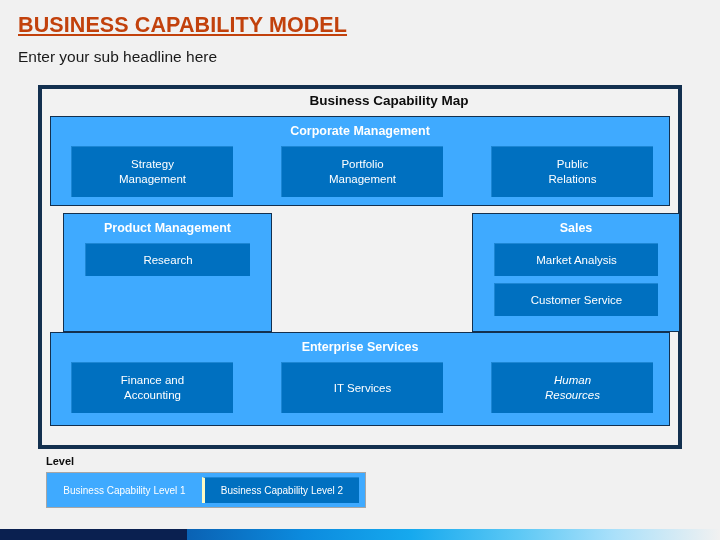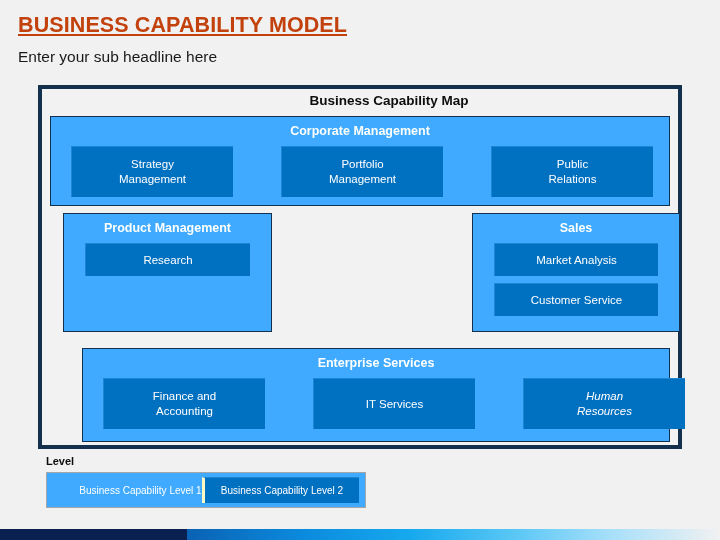--- a/index.html
+++ b/index.html
@@ -117,21 +117,21 @@
   }
   .mid-band { top: 0; height: 119px; }
   #band-product   { left: 0px;   width: 209px; margin-left: 13px; }
   #band-production{ left: 211px; width: 209px; }
   #band-sales     { left: 422px; width: 208px; }
   .mid-band .cap-card { left: 21px; right: 21px; width: auto; height: 30px; }
   .mid-band .k0 { top: 29px; }
   .mid-band .k1 { top: 69px; }
 
   
-  #band-enterprise { left: 0; top: 232px; right: 0; height: 94px; margin-left: 32px; }
+  #band-enterprise { left: 0; top: 216px; right: 0; height: 94px; }
   #band-enterprise .cap-card { top: 29px; height: 51px; }
   #band-enterprise .c0 { left: 20px;  width: 162px; }
   #band-enterprise .c1 { left: 230px; width: 162px; }
   #band-enterprise .c2 { left: 440px; width: 162px; font-style: italic; }
 
   
   #legend-label {
     position: absolute;
     left: 46px;
     top: 455px;
@@ -147,21 +147,21 @@
     height: 36px;
     background: #3FAAFF;
     border: 1px solid #A6A6A6;
     box-sizing: border-box;
   }
   #legend-l1 {
     position: absolute;
     left: 0; top: 0;
     width: 155px; height: 100%;
     display: flex; align-items: center; justify-content: center;
-    color: #FFFFFF; font-size: 10px; padding-left: 16px;
+    color: #FFFFFF; font-size: 10px;
   }
   #legend-l2 {
     position: absolute;
     left: 155px; top: 4px;
     width: 157px; height: 26px;
     background: #0070C0;
     border-top: 1px solid #1C86D4;
     border-left: 3px solid #fef9c3;
     box-sizing: border-box;
     display: flex; align-items: center; justify-content: center;

